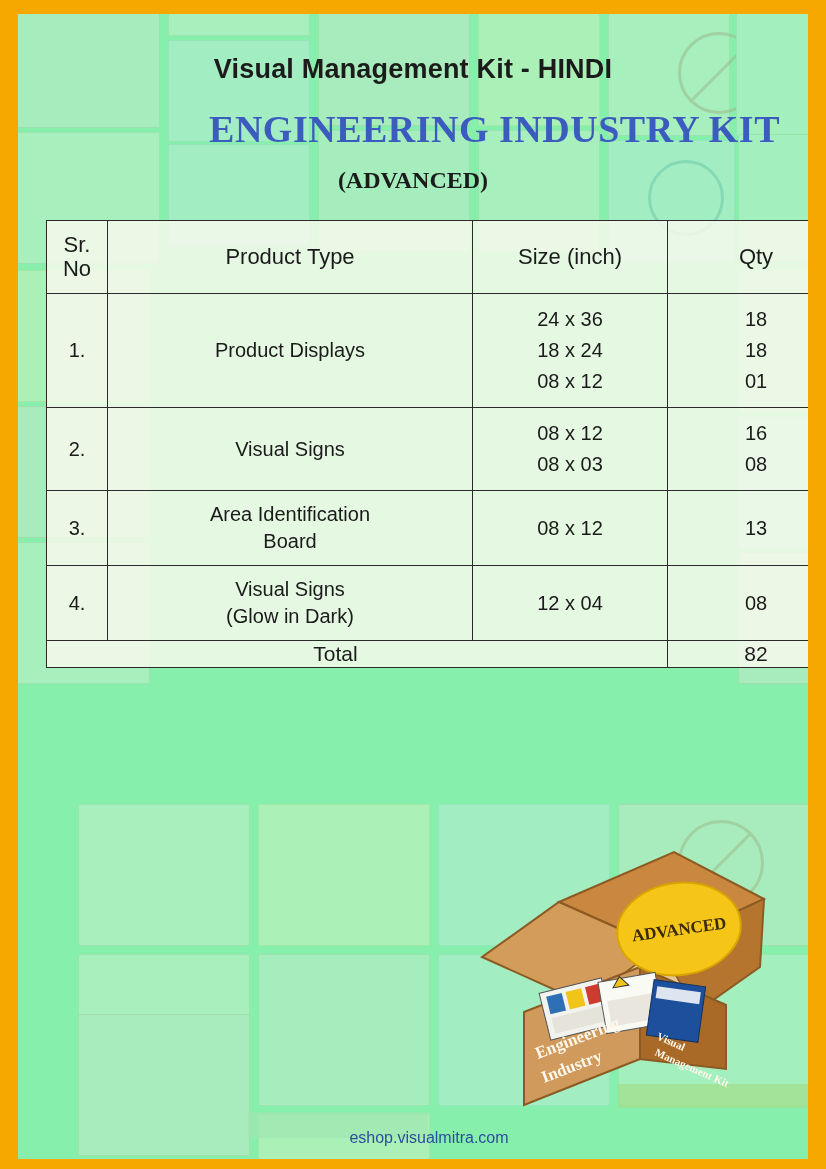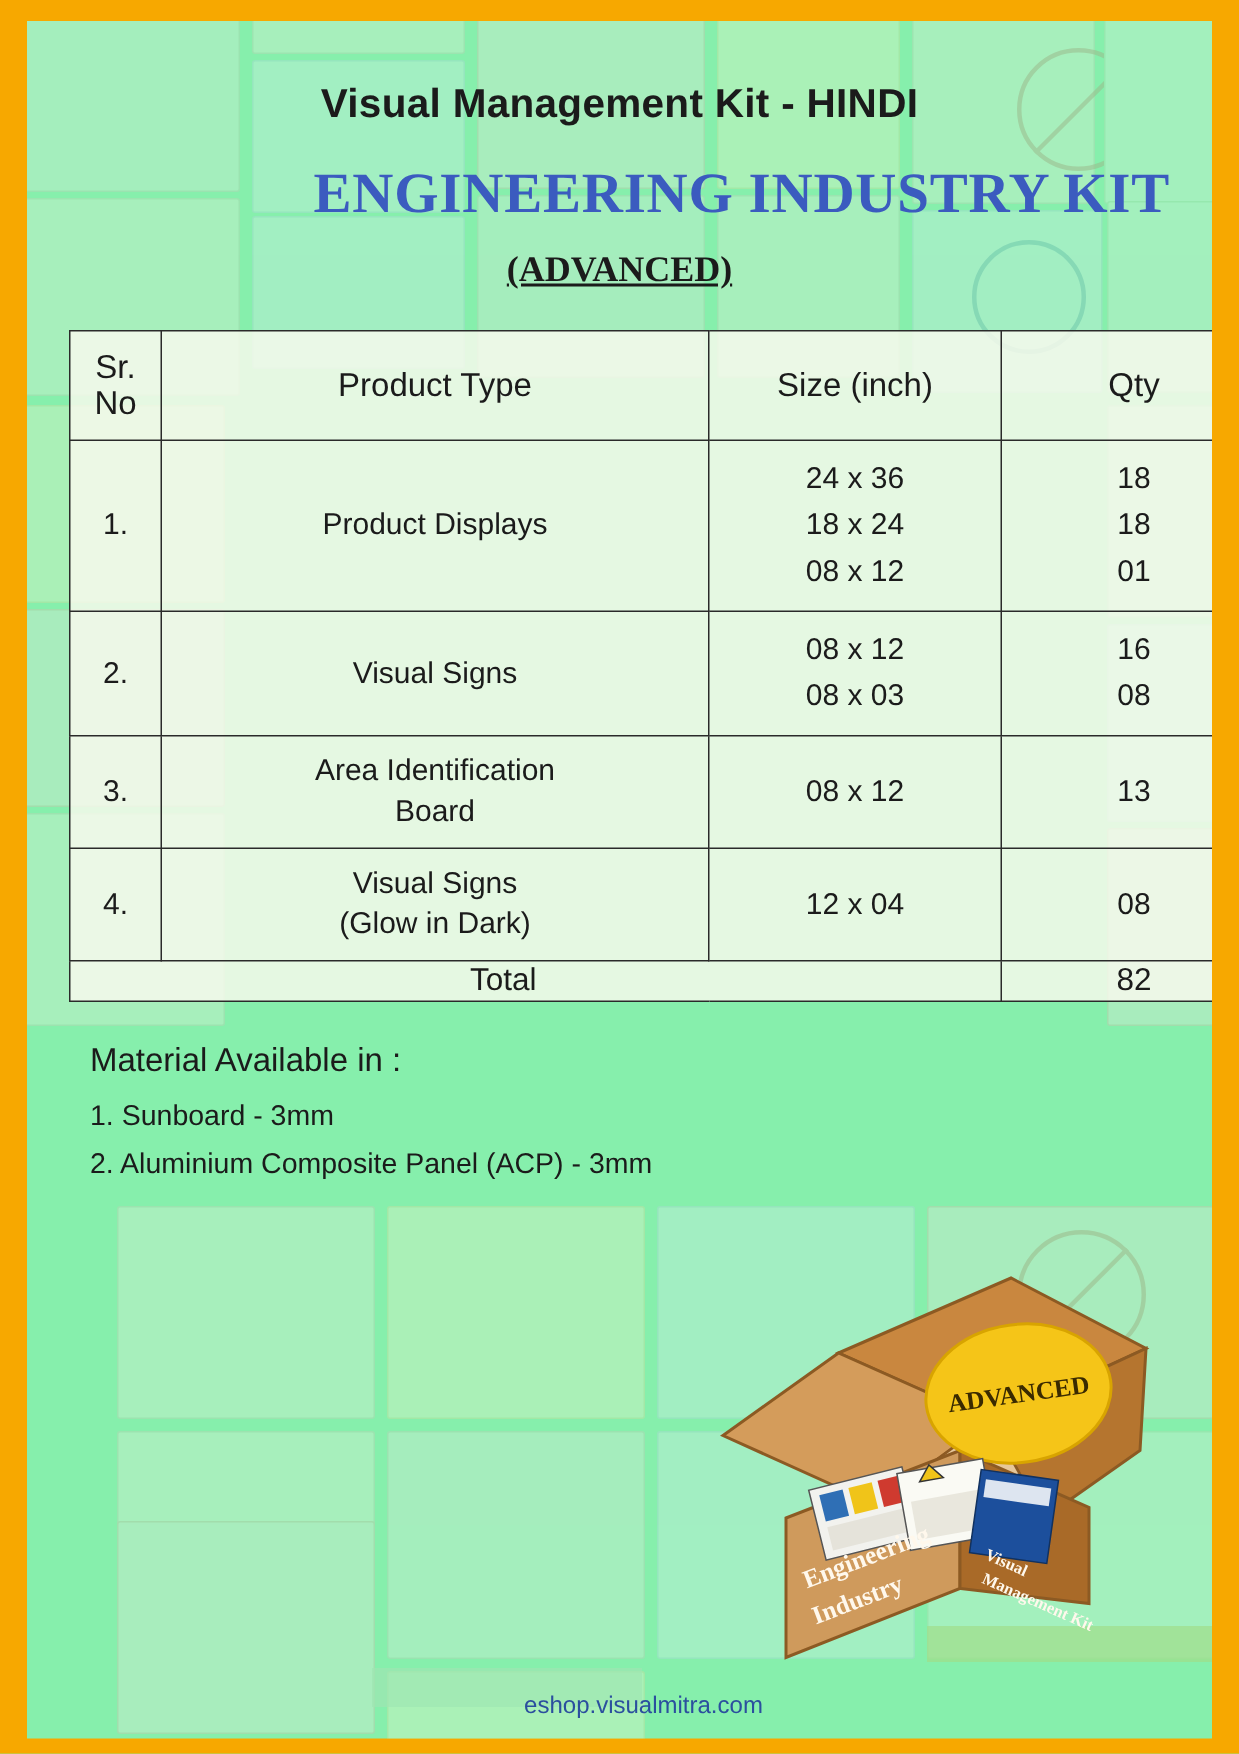--- a/index.html
+++ b/index.html
@@ -91,21 +91,20 @@
     margin: 22px 0 0 0;
     letter-spacing: 0.5px;
   }
   .title-3 {
     text-align: center;
     font-family: "Liberation Serif", serif;
     font-size: 24px;
     font-weight: bold;
     color: #1b1b1b;
     margin: 16px 0 0 0;
-    text-decoration: underline;
   }
   table.kit {
     margin: 26px auto 0 auto;
     width: 764px;
     border-collapse: collapse;
     background: rgba(253,250,240,0.80);
     table-layout: fixed;
   }
   table.kit td, table.kit th {
     border: 1px solid #2a2a2a;
@@ -286,25 +285,20 @@
               <div>08</div>
             </td>
           </tr>
           <tr>
             <td class="total-label" colspan="3">Total</td>
             <td class="total-value">82</td>
           </tr>
         </tbody>
       </table>
 
-      <div class="material">
-        <div class="material-title">Material Available in :</div>
-        <div class="material-item">1. Sunboard - 3mm</div>
-        <div class="material-item">2. Aluminium Composite Panel  (ACP) - 3mm</div>
-      </div>
     </div>
 
     <div class="box-art">
       <svg viewBox="0 0 310 300" width="310" height="300">
 
         <polygon points="95,95 210,45 300,92 196,140" fill="#c9873f" stroke="#8c5a23" stroke-width="2"></polygon>
 
         <polygon points="18,150 95,95 196,140 120,196" fill="#d49c5b" stroke="#8c5a23" stroke-width="2"></polygon>
 
         <polygon points="196,140 300,92 296,160 232,205" fill="#b5752f" stroke="#8c5a23" stroke-width="2"></polygon>

